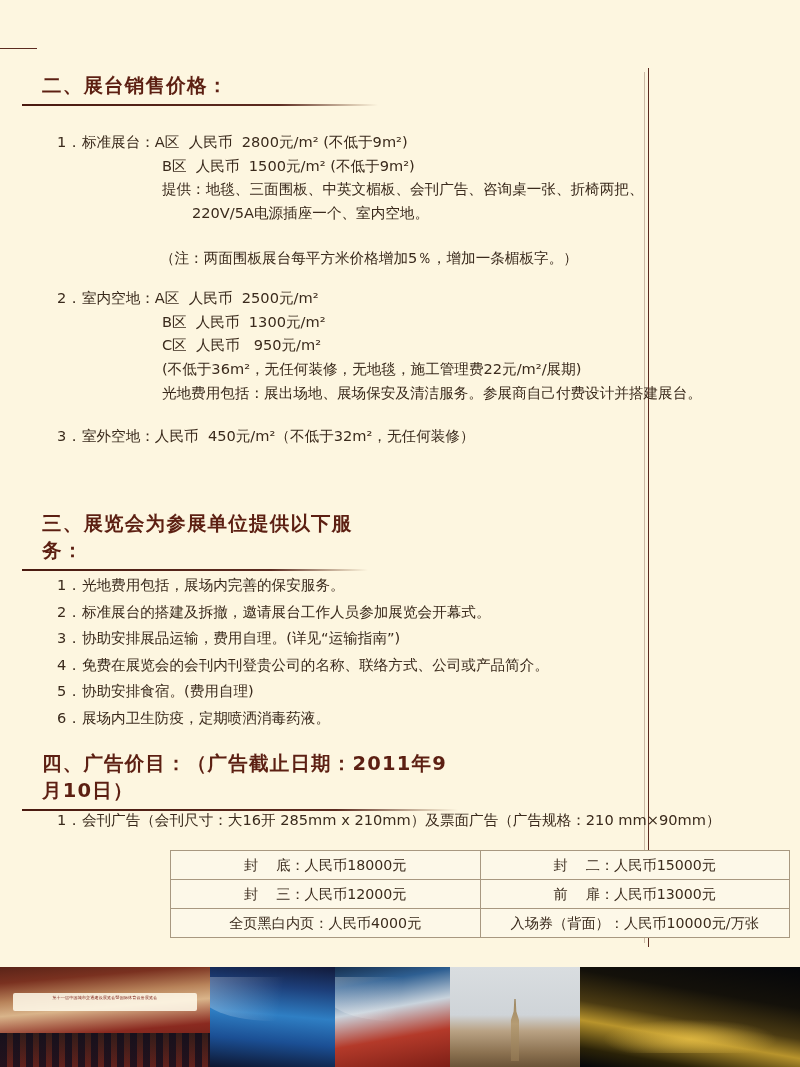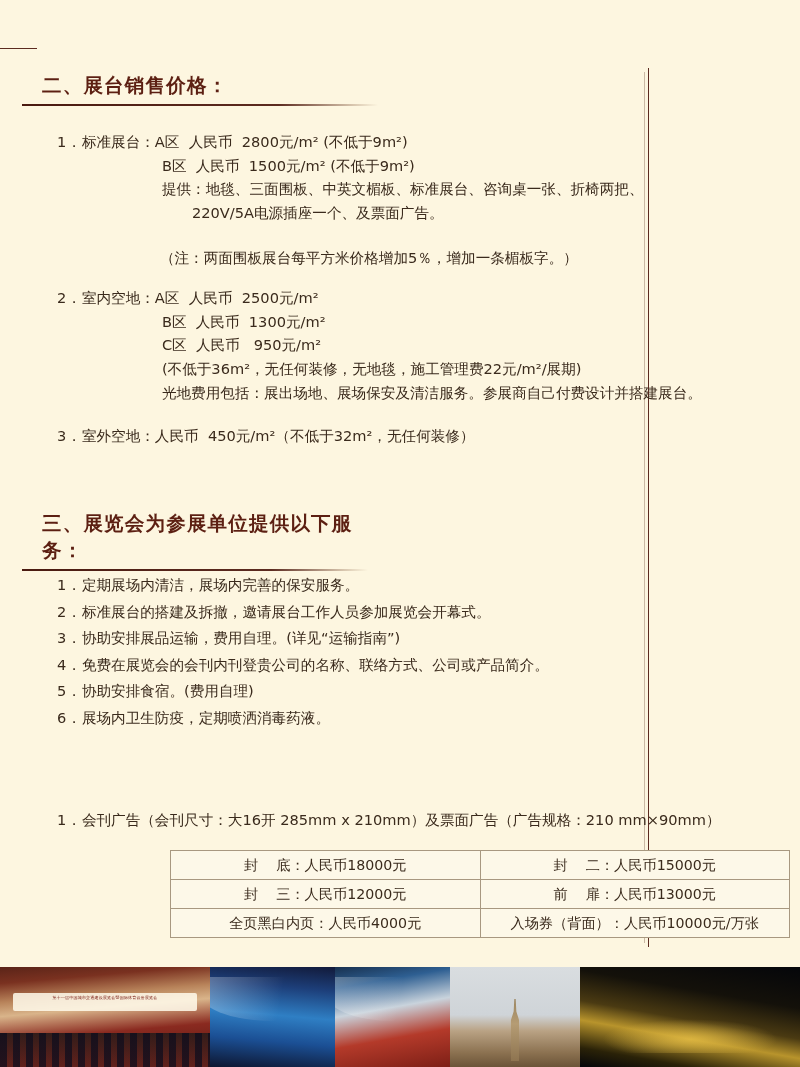--- a/index.html
+++ b/index.html
@@ -210,22 +210,22 @@
     </h2>
   </div>
 
   <div class="block" style="position:absolute; left:57px; top:130px; width:700px;">
 
     <div class="num-item">
       <span class="num">1．</span>
       <div class="item-body">
         <div class="row"><span>标准展台：</span><span>A区  人民币  2800元/m² (不低于9m²)</span></div>
         <div class="row" style="padding-left:80px;">B区  人民币  1500元/m² (不低于9m²)</div>
-        <div class="row" style="padding-left:80px;">提供：地毯、三面围板、中英文楣板、标准展台、咨询桌一张、折椅两把、</div>
-        <div class="row" style="padding-left:110px;">220V/5A电源插座一个、及票面广告。</div>
+        <div class="row" style="padding-left:80px;">提供：地毯、三面围板、中英文楣板、会刊广告、咨询桌一张、折椅两把、</div>
+        <div class="row" style="padding-left:110px;">220V/5A电源插座一个、室内空地。</div>
         <div class="row" style="padding-left:78px; padding-top:5px;margin-top:16px;">（注：两面围板展台每平方米价格增加5％，增加一条楣板字。）</div>
       </div>
     </div>
 
     <div class="num-item" style="margin-top:17px;">
       <span class="num">2．</span>
       <div class="item-body">
         <div class="row"><span>室内空地：</span><span>A区  人民币  2500元/m²</span></div>
         <div class="row" style="padding-left:80px;">B区  人民币  1300元/m²</div>
         <div class="row" style="padding-left:80px;">C区  人民币   950元/m²</div>
@@ -246,21 +246,21 @@
   <div style="position:absolute; left:22px; top:510px; width:350px;">
     <h2 class="section-head">
       <span>三、展览会为参展单位提供以下服务：</span>
       <span class="rule" style="width:346px;"></span>
     </h2>
   </div>
 
   <div class="block" style="position:absolute; left:57px; top:572px; width:700px; line-height:1.82;">
     <div class="num-item">
       <span class="num">1．</span>
-      <span>定期展场内清洁，展场内完善的保安服务。</span>
+      <span>光地费用包括，展场内完善的保安服务。</span>
     </div>
     <div class="num-item">
       <span class="num">2．</span>
       <span>标准展台的搭建及拆撤，邀请展台工作人员参加展览会开幕式。</span>
     </div>
     <div class="num-item">
       <span class="num">3．</span>
       <span>协助安排展品运输，费用自理。(详见“运输指南”)</span>
     </div>
     <div class="num-item">
@@ -270,20 +270,26 @@
     <div class="num-item">
       <span class="num">5．</span>
       <span>协助安排食宿。(费用自理)</span>
     </div>
     <div class="num-item">
       <span class="num">6．</span>
       <span>展场内卫生防疫，定期喷洒消毒药液。</span>
     </div>
   </div>
 
+  <div style="position:absolute; left:22px; top:750px; width:440px;">
+    <h2 class="section-head">
+      <span>四、广告价目：（广告截止日期：2011年9月10日）</span>
+      <span class="rule" style="width:436px;"></span>
+    </h2>
+  </div>
 
   <div class="block" style="position:absolute; left:57px; top:808px; width:720px;">
     <div class="num-item">
       <span class="num">1．</span>
       <span>会刊广告（会刊尺寸：大16开 285mm x 210mm）及票面广告（广告规格：210 mm×90mm）</span>
     </div>
   </div>
 
   <table class="ad-table" style="position:absolute; left:85px; top:841px;">
     <tbody>

